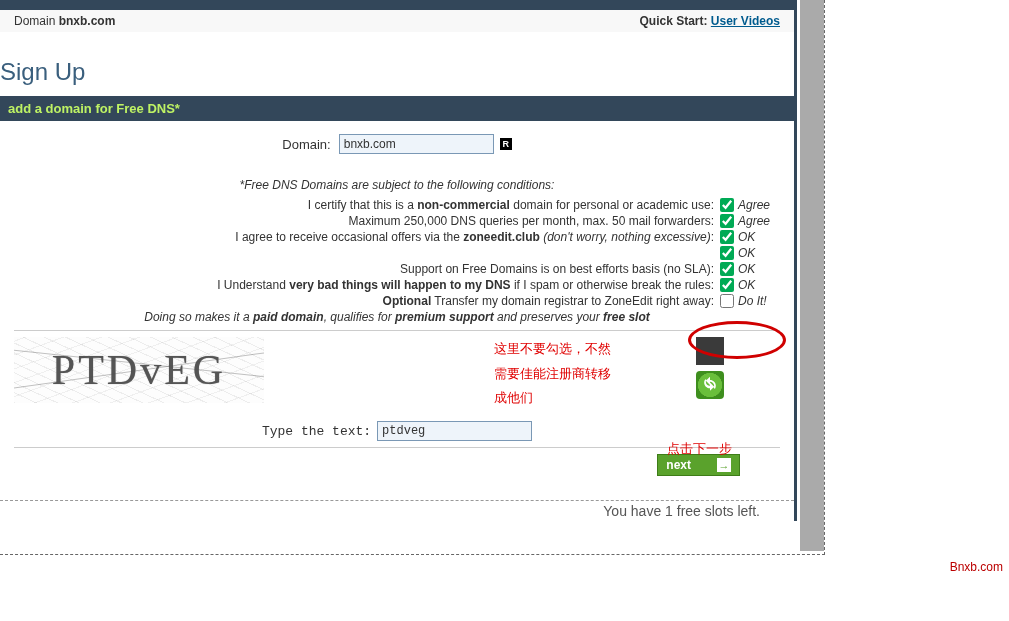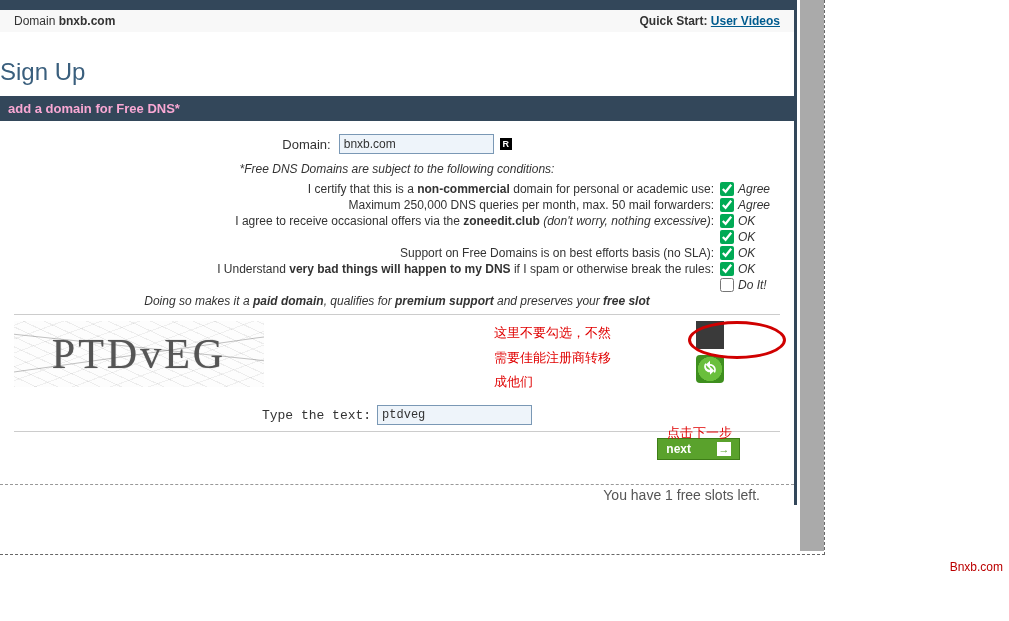--- a/index.html
+++ b/index.html
@@ -63,37 +63,37 @@
   .subhead a { color: #005b8e; text-decoration: underline; font-weight: bold; }
   .page-title {
     margin: 26px 0 10px 0;
     font-size: 24px;
     color: #3a5f7d;
     font-weight: normal;
     padding-left: 0;
   }
   .section-bar {
     background: #33475a;
-    color: #f9a8d4;
+    color: #bef264;
     font-weight: bold;
     font-size: 13px;
     padding: 5px 8px;
   }
   .form-area {
     padding: 10px 14px 6px 14px;
   }
   .row {
     display: flex;
     align-items: center;
     justify-content: flex-end;
     margin: 3px 0;
     font-size: 12px;
   }
   .row-label { text-align: right; padding-right: 8px; }
-  .domain-row { justify-content: center; margin-bottom: 8px; }
+  .domain-row { justify-content: center; margin-bottom: 24px; }
   .domain-row .row-label { font-size: 13px; }
   input[type="text"] {
     border: 1px solid #7a98b5;
     background: #eef4fa;
     padding: 2px 4px;
     font-family: inherit;
     font-size: 12px;
     color: #333;
   }
   .domain-input { width: 155px; }
@@ -327,20 +327,23 @@
           <span class="cond-text">
             <span>I Understand </span><b>very bad things will happen to my DNS</b><span> if I spam or otherwise break the rules:</span>
           </span>
           <span class="cond-check">
               <input type="checkbox" checked="" style="">
               <span>OK</span>
             </span>
         </div>
 
         <div class="cond-row" style="position:relative;">
+          <span class="cond-text">
+            <b>Optional</b><span> Transfer my domain registrar to ZoneEdit right away:</span>
+          </span>
           <span class="cond-check">
               <input type="checkbox" style="">
               <span>Do It!</span>
             </span>
         </div>
 
         <div class="optional-note">
           <span>Doing so makes it a </span><b>paid domain</b><span>, qualifies for </span><b>premium support</b><span> and preserves your </span><b>free slot</b>
         </div>
 

